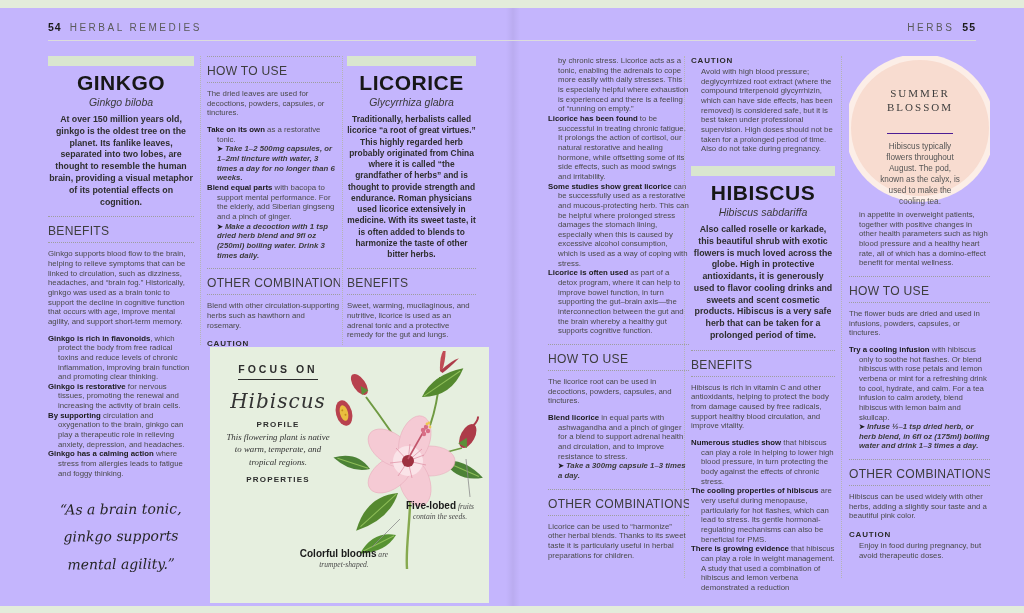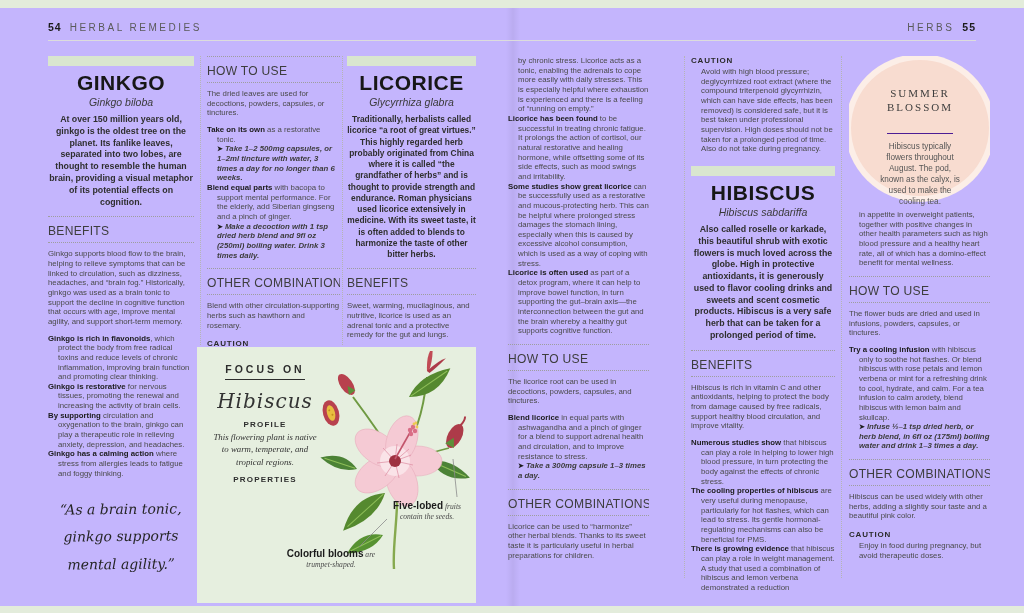--- a/index.html
+++ b/index.html
@@ -36,21 +36,21 @@
   .lead{font-weight:bold;color:#1b1b1b;}
   .recipe{text-indent:0;font-style:italic;font-weight:bold;color:#3c3c3c;}
   .recipe .arrow{font-style:normal;margin-right:2px;font-size:7px;color:#1b1b1b;}
   .caution-label{font-size:8px;font-weight:bold;letter-spacing:.8px;color:#2b2b2b;margin:9px 0 2px;}
   .caution-body{padding-left:10px;}
 
   .quote{margin-top:18px;font-family:"DejaVu Serif",serif;font-style:italic;font-size:14px;
          line-height:1.95;text-align:center;color:#262626;transform:rotate(-.5deg);}
 
   
-  .focus{position:absolute;left:197px;top:347px;width:279px;height:256px;background:#e6efdf;overflow:hidden;}
+  .focus{position:absolute;left:210px;top:347px;width:279px;height:256px;background:#e6efdf;overflow:hidden;}
   .focus-text{position:absolute;left:12px;top:12px;width:112px;text-align:center;}
   .kicker{display:inline-block;font-size:10.5px;font-weight:bold;letter-spacing:3px;color:#2d2d2d;
           border-bottom:1.6px solid #2d2d2d;padding-bottom:4px;}
   .script{font-family:"DejaVu Serif",serif;font-style:italic;font-size:20px;letter-spacing:1px;color:#333;margin:9px 0 4px;}
   .flabel{font-size:8px;font-weight:bold;letter-spacing:1.2px;color:#2d2d2d;margin:7px 0 2px;}
   .ftext{font-family:"Liberation Serif",serif;font-style:italic;font-size:8.8px;line-height:1.4;color:#333;}
   .cap{position:absolute;font-size:7.6px;line-height:1.3;text-align:center;color:#3a3a3a;}
   .cap .lead{font-size:10px;}
   .cap i{font-family:"Liberation Serif",serif;color:#4a4a4a;margin-top:10px;}
 
@@ -214,21 +214,21 @@
       </g>
 
       <path d="M140 108 L144 146" stroke="#8b8b8b" stroke-width="0.8" fill="none"></path>
       <path d="M74 168 L46 196" stroke="#8b8b8b" stroke-width="0.8" fill="none"></path>
     </svg>
 
     <div class="cap" style="left:188px;top:152px;width:84px;"><span class="lead">Five-lobed</span><i> fruits contain the seeds.</i></div>
     <div class="cap" style="left:80px;top:200px;width:108px;"><span class="lead">Colorful blooms</span><i> are trumpet-shaped.</i></div>
   </div>
 
-  <div class="col" style="left:508px;width:141px;height:546px;">
+  <div class="col" style="left:548px;width:141px;height:546px;">
     <div class="cont">by chronic stress. Licorice acts as a tonic, enabling the adrenals to cope more easily with daily stresses. This is especially helpful where exhaustion is experienced and there is a feeling of “running on empty.”</div>
     <div class="item"><span class="lead">Licorice has been found</span><span> to be successful in treating chronic fatigue. It prolongs the action of cortisol, our natural restorative and healing hormone, while offsetting some of its side effects, such as mood swings and irritability.</span></div>
     <div class="item"><span class="lead">Some studies show great licorice</span><span> can be successfully used as a restorative and mucous-protecting herb. This can be helpful where prolonged stress damages the stomach lining, especially when this is caused by excessive alcohol consumption, which is used as a way of coping with stress.</span></div>
     <div class="item"><span class="lead">Licorice is often used</span><span> as part of a detox program, where it can help to improve bowel function, in turn supporting the gut–brain axis—the interconnection between the gut and the brain whereby a healthy gut supports cognitive function.</span></div>
     <div class="sect"><span>HOW TO USE</span></div>
     <div class="p">The licorice root can be used in decoctions, powders, capsules, and tinctures.</div>
     <div class="item">
       <span class="lead">Blend licorice</span><span> in equal parts with ashwagandha and a pinch of ginger for a blend to support adrenal health and circulation, and to improve resistance to stress.</span>
       <div class="recipe"><span class="arrow">➤</span><span>Take a 300mg capsule 1–3 times a day.</span></div>
     </div>

